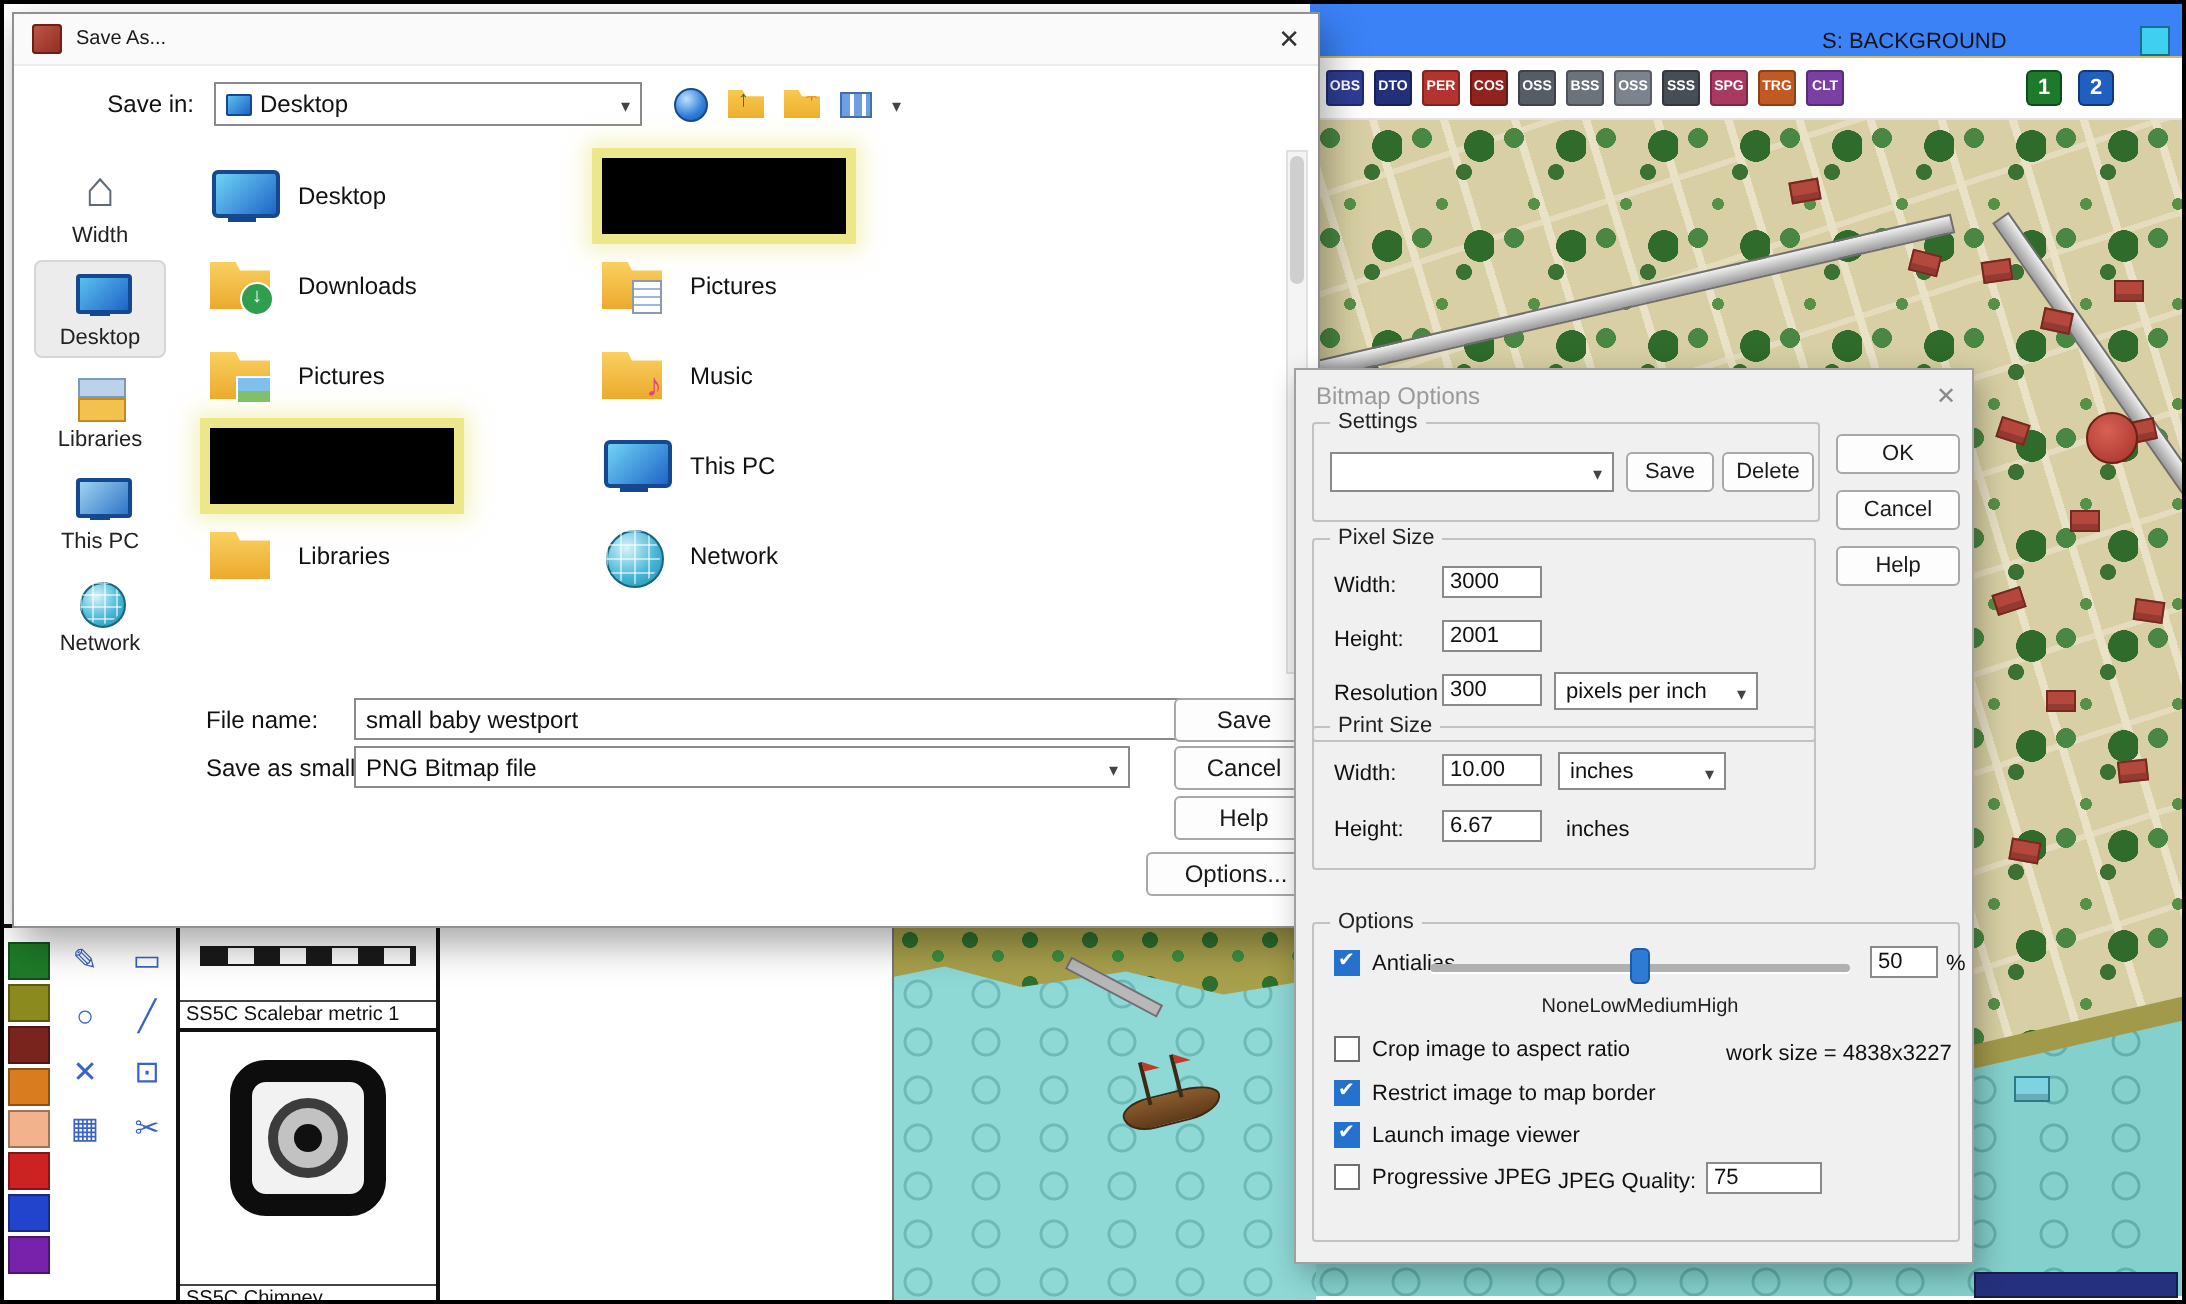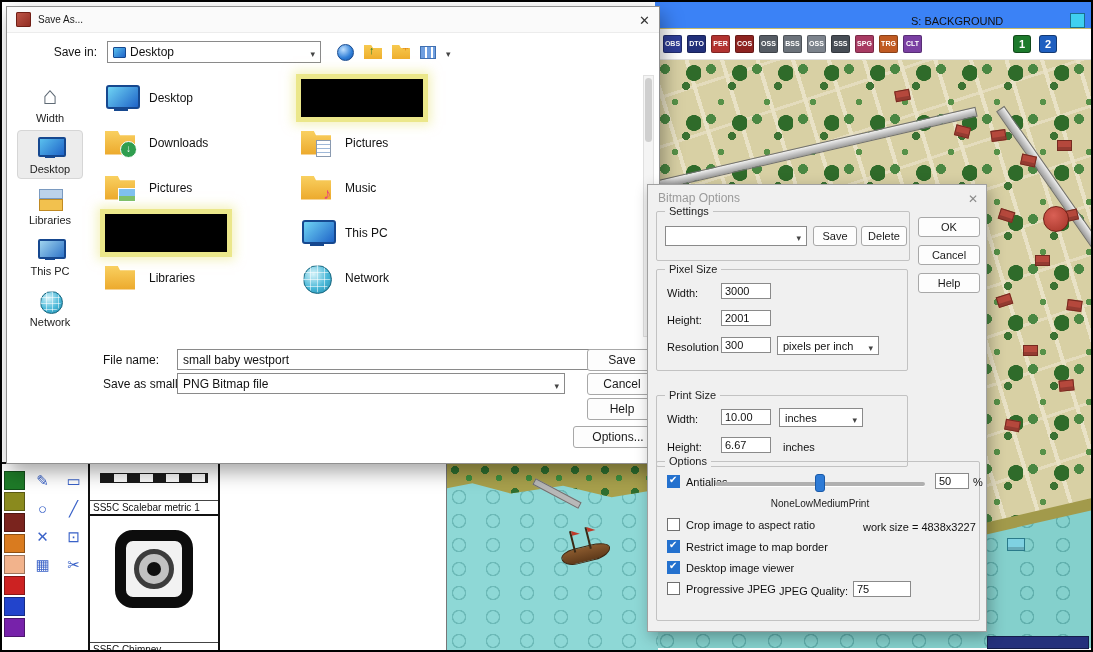--- a/index.html
+++ b/index.html
@@ -451,21 +451,21 @@
       <span class="flab" style="left:10px;top:44px">Height:</span>
       <input class="txt" style="left: 64px; top: 40px; width: 50px;" value="2001">
       <span class="flab" style="left:10px;top:71px">Resolution</span>
       <input class="txt" style="left: 64px; top: 67px; width: 50px;" value="300">
       <div class="combo" style="position:absolute;left:120px;top:66px;width:102px;height:19px">
         <span class="cval s11">pixels per inch</span>
         <span class="chev"></span>
       </div>
     </div>
 
-    <div class="grp" style="left:8px;top:210px;width:252px;height:72px">
+    <div class="grp" style="left:8px;top:178px;width:252px;height:72px">
       <span class="glab">Print Size</span>
       <span class="flab" style="left:10px;top:17px">Width:</span>
       <input class="txt" style="left: 64px; top: 13px; width: 50px;" value="10.00">
       <div class="combo" style="position:absolute;left:122px;top:12px;width:84px;height:19px">
         <span class="cval s11">inches</span>
         <span class="chev"></span>
       </div>
       <span class="flab" style="left:10px;top:45px">Height:</span>
       <input class="txt" style="left: 64px; top: 41px; width: 50px;" value="6.67">
       <span class="flab" style="left:126px;top:45px">inches</span>
@@ -478,34 +478,34 @@
         <span>Antialias</span>
       </div>
       <div class="sl-track"></div>
       <div class="sl-thumb"></div>
       <input class="txt" style="left: 278px; top: 11px; width: 34px;" value="50">
       <span class="flab" style="left:316px;top:14px">%</span>
       <div id="slider-ticks">
           <div class="tick">None</div>
           <div class="tick">Low</div>
           <div class="tick">Medium</div>
-          <div class="tick">Print</div>
+          <div class="tick">High</div>
         </div>
       <div class="ck" style="left:10px;top:56px">
         <span class="cb"></span>
         <span>Crop image to aspect ratio</span>
       </div>
       <span class="flab" style="left:206px;top:59px">work size = 4838x3227</span>
       <div class="ck" style="left:10px;top:78px">
         <span class="cb checked"></span>
         <span>Restrict image to map border</span>
       </div>
       <div class="ck" style="left:10px;top:99px">
         <span class="cb checked"></span>
-        <span>Desktop image viewer</span>
+        <span>Launch image viewer</span>
       </div>
       <div class="ck" style="left:10px;top:120px">
         <span class="cb"></span>
         <span>Progressive JPEG</span>
       </div>
       <span class="flab" style="left:122px;top:123px">JPEG Quality:</span>
       <input class="txt" style="left: 196px; top: 119px; width: 58px;" value="75">
     </div>
   </div>
 

